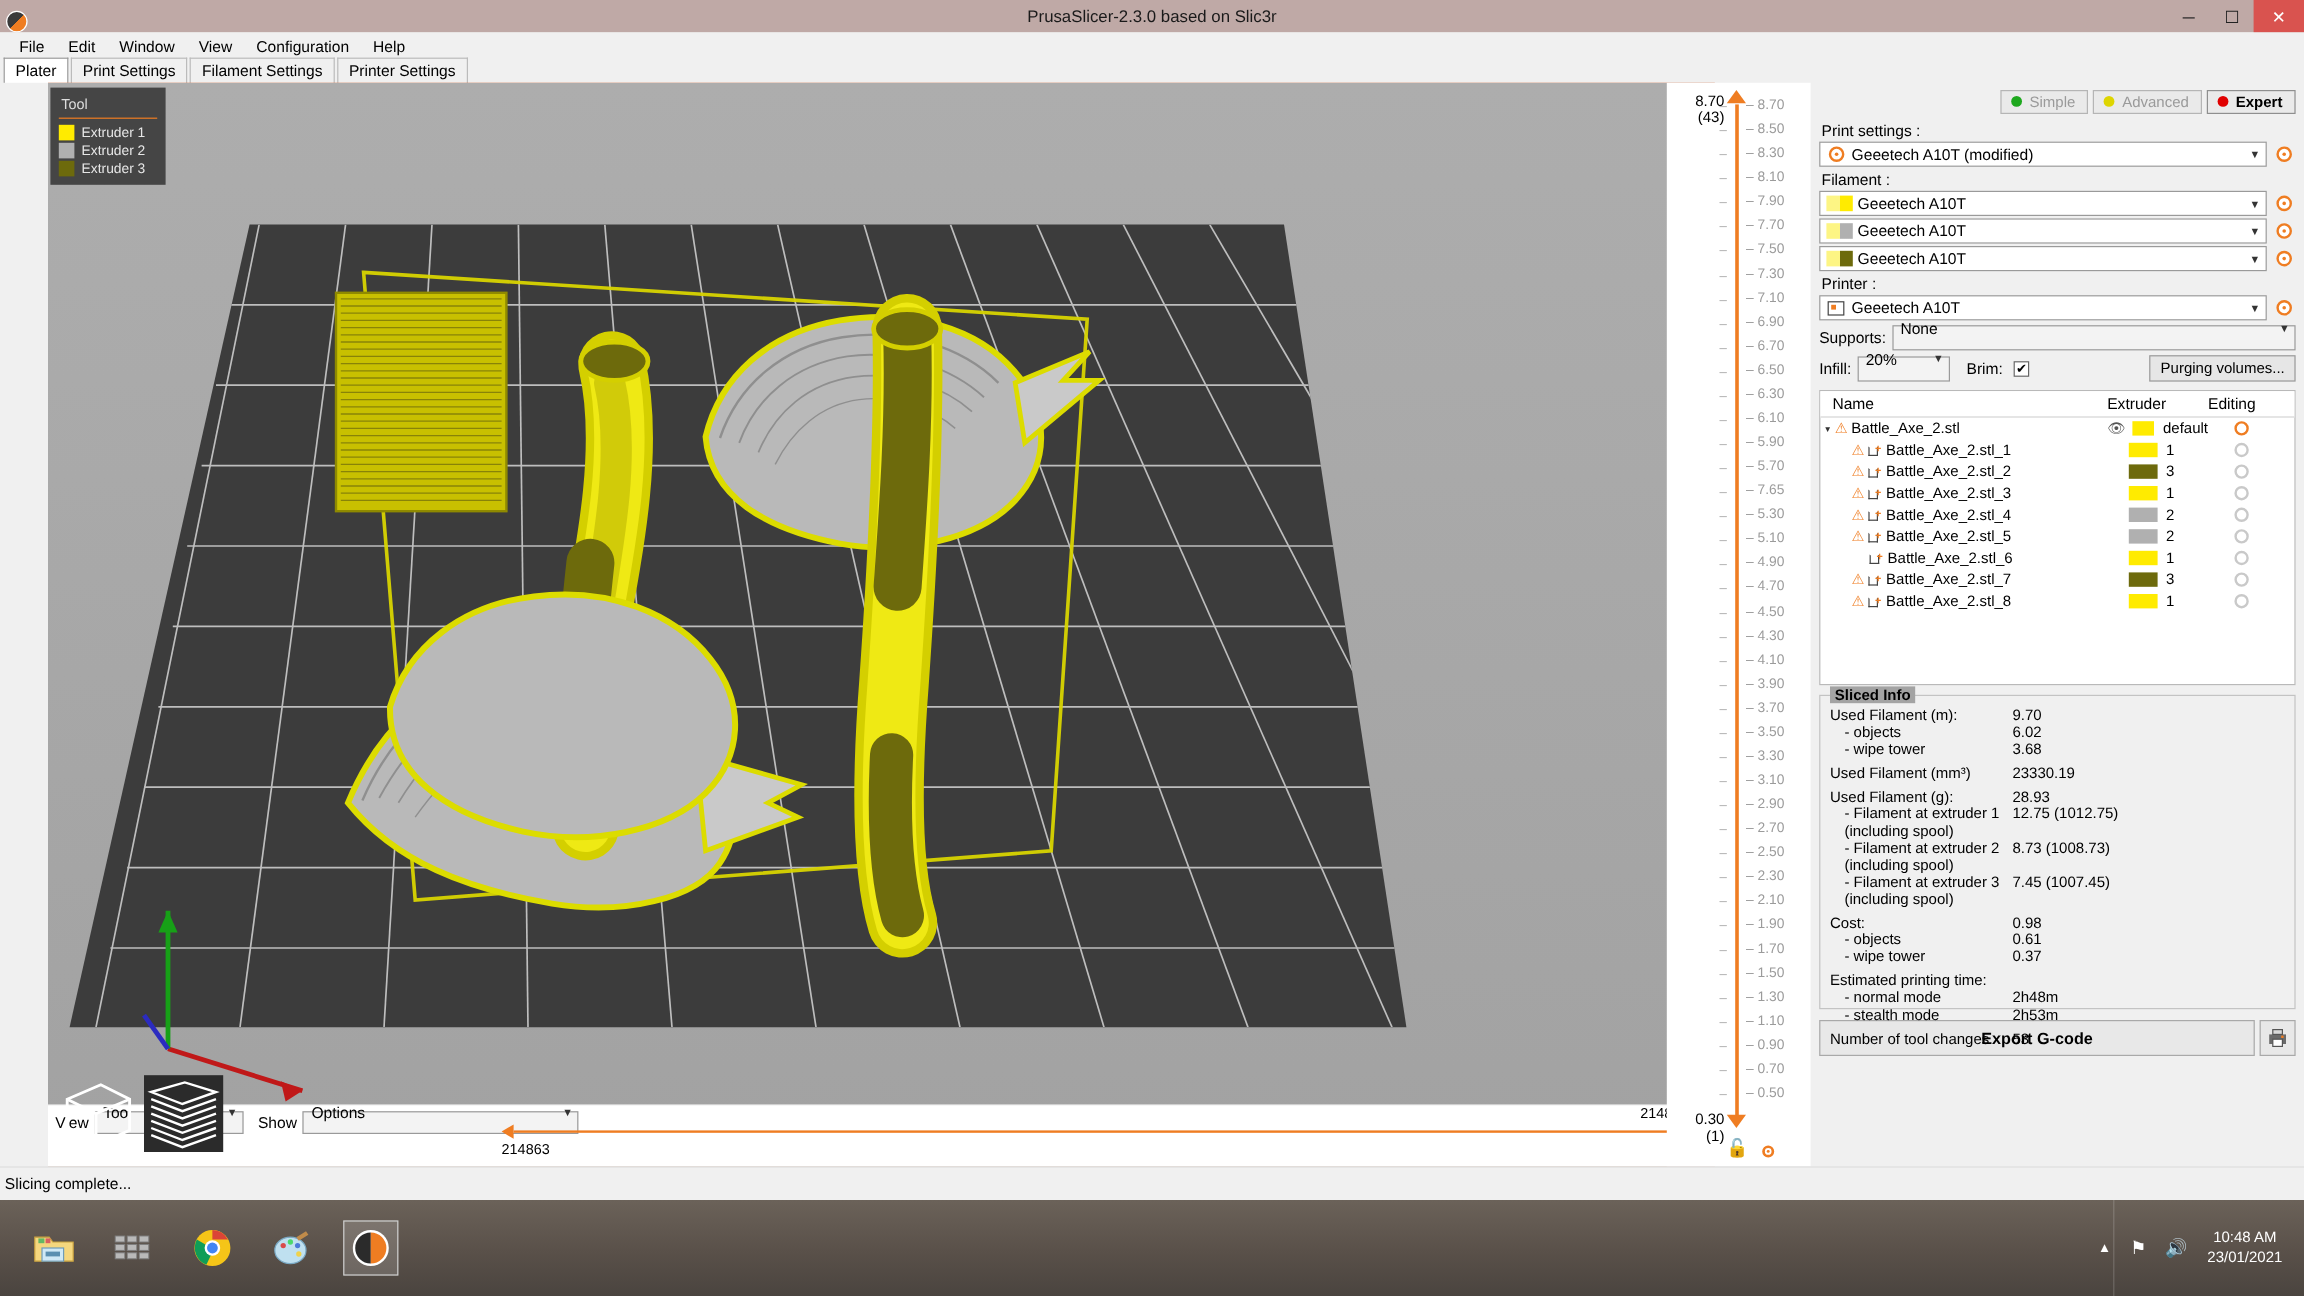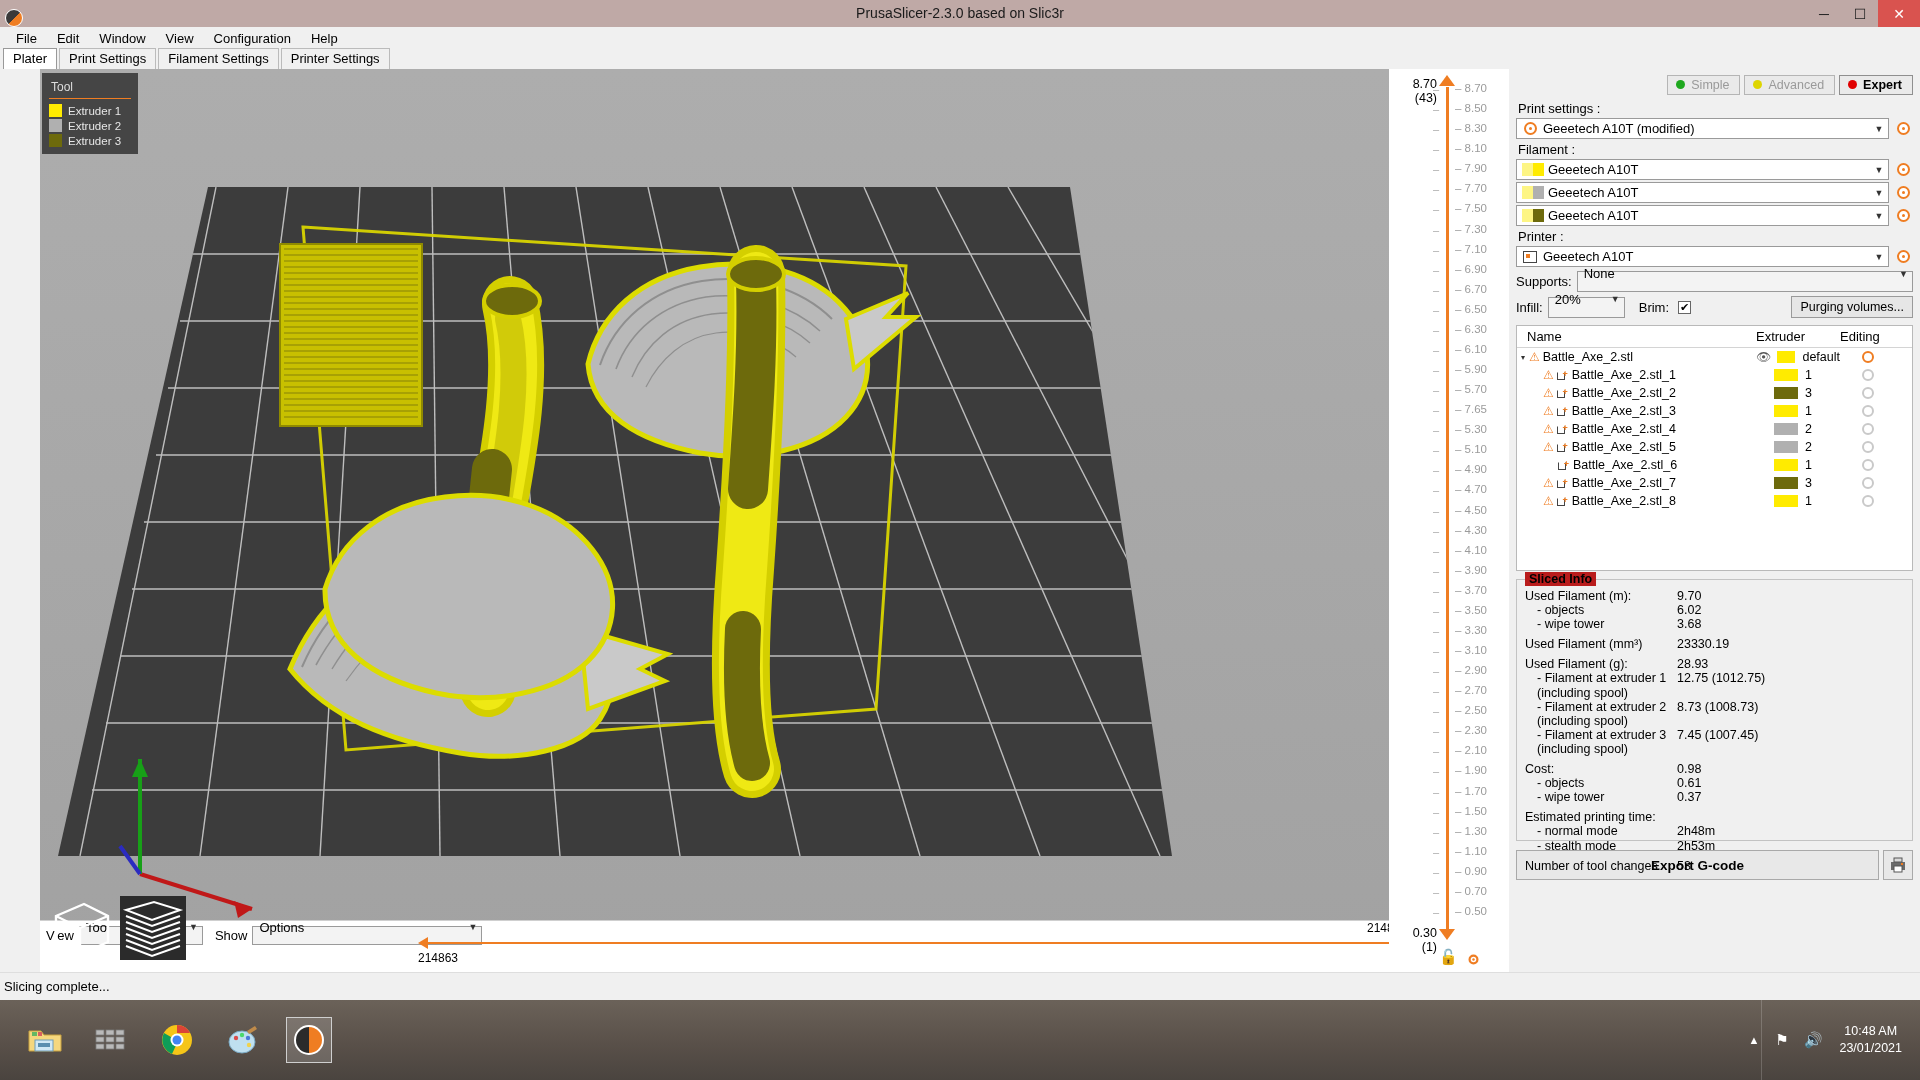--- a/index.html
+++ b/index.html
@@ -184,21 +184,21 @@
   .extr-sw { width:24px;height:12px; margin-right:7px; }
   .eye { font-size:12px; color:#555; margin-right:6px; }
   .gear-sm { width:12px;height:12px;border-radius:50%;border:2px solid #c9c9c9;}
   .gear-sm.on { border-color:#ef7d22; }
 
   
   .sliced {
     margin-top:8px; border:1px solid #c3c3c3; padding:8px 8px 6px 8px; position:relative;
     height:262px;
   }
-  .sliced-title { position:absolute; top:-8px; left:8px; background:#b91c1c; padding:0 4px;
+  .sliced-title { position:absolute; top:-8px; left:8px; background:#a3a3a3; padding:0 4px;
                   font-size:12.5px; font-weight:bold; color:#000;}
   .si-row { display:flex; font-size:12.5px; line-height:12.6px; margin-bottom:1.5px;}
   .si-k { width:152px; color:#000;}
   .si-k.ind { padding-left:12px; }
   .si-v { color:#000; }
   .si-gap { height:6px; }
 
   .export-row { margin-top:9px; display:flex; align-items:stretch; gap:4px;}
   .export-btn {
     flex:1; border:1px solid #a9a9a9; background:#e8e8e8;

